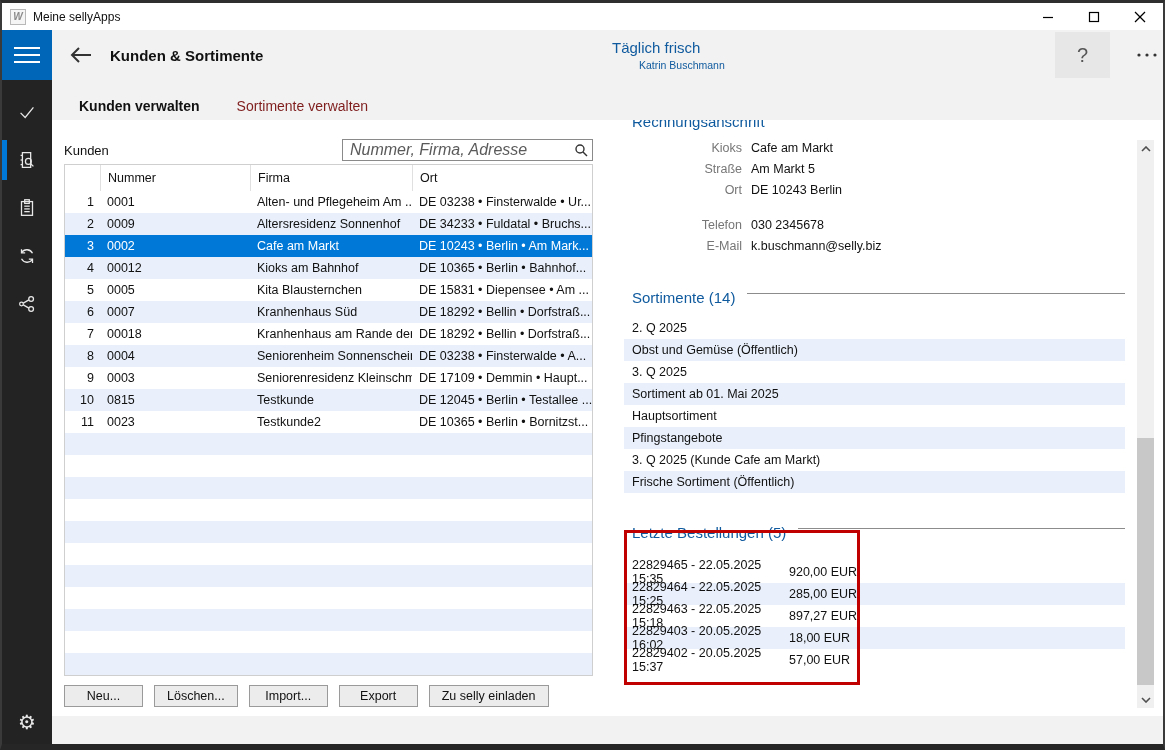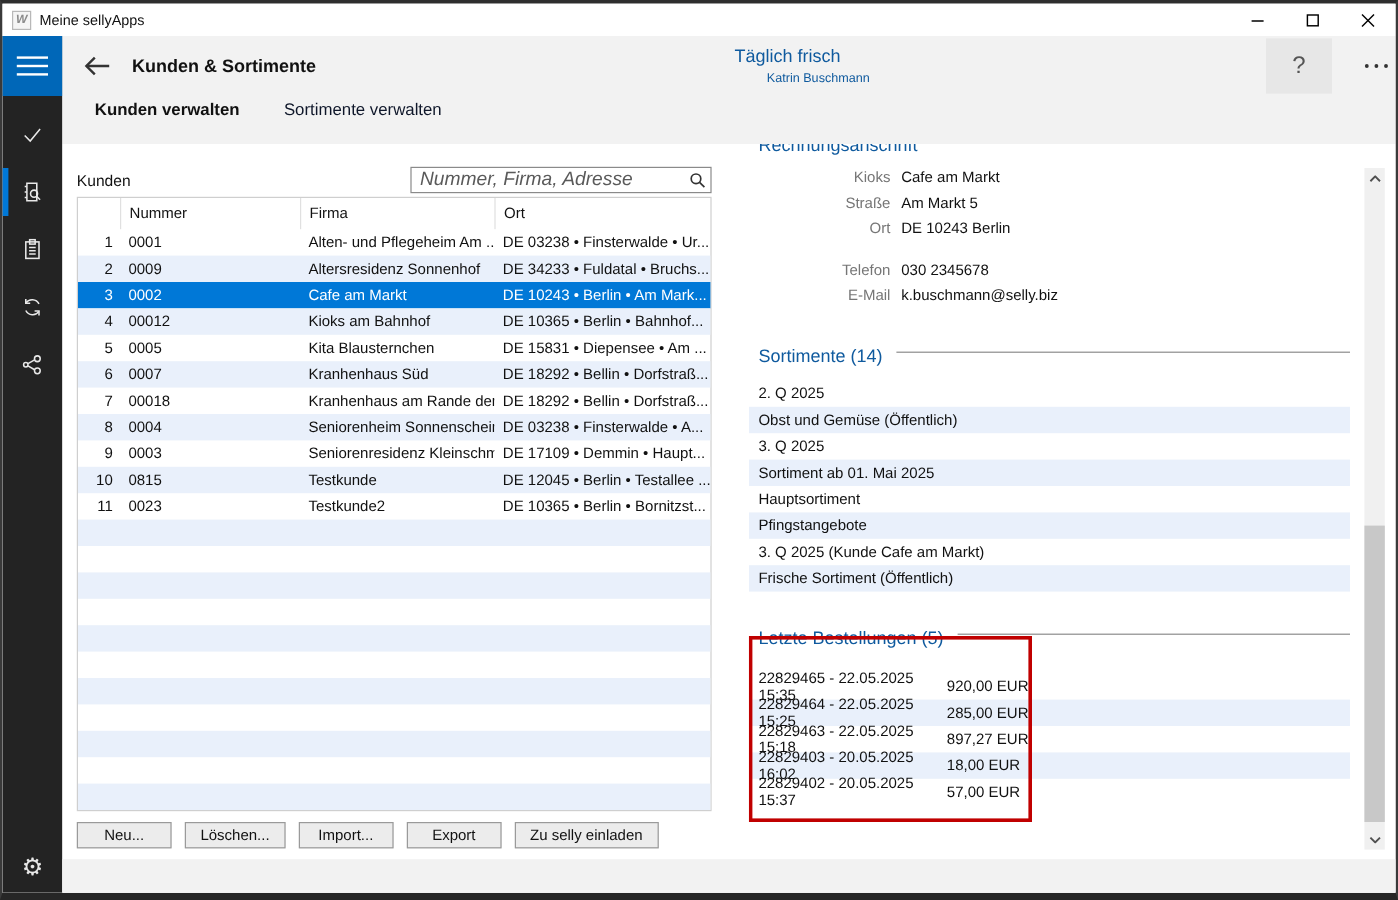--- a/index.html
+++ b/index.html
@@ -35,22 +35,22 @@
   .backbtn { width:34px; height:34px; margin:8px 0 0 12px; display:flex; align-items:center; justify-content:center; }
   .backbtn svg { stroke:#333; stroke-width:2; fill:none; }
   .pagetitle { font-size:15px; font-weight:bold; color:#111; margin:17px 0 0 12px; }
   .company { position:absolute; left:560px; top:9px; }
   .company .cname { font-size:15px; color:#0f5a9e; }
   .company .cuser { font-size:10.5px; color:#0f5a9e; margin-top:3px;margin-left:27px; }
   .helpbtn { position:absolute; left:1003px; top:2px; width:55px; height:46px; background:#e7e7e7;
              display:flex; align-items:center; justify-content:center; font-size:20px; color:#555; font-weight:300; }
   .morebtn { position:absolute; left:1072px; top:2px; width:46px; height:46px; display:flex; align-items:center; justify-content:center; }
   .morebtn svg { fill:#333; }
-  .tabs { display:flex; gap:37px; padding-left:27px; margin-top:3px; }
-  .tab { font-size:14px; color:#0f172a; padding-bottom:6px; }
+  .tabs { display:flex; gap:37px; padding-left:27px; margin-top:18px; }
+  .tab { font-size:14px; color:#7f1d1d; padding-bottom:6px; }
   .tab.active { font-weight:bold; color:#111; }
 
   .content { position:relative; height:624px; background:#fff; }
 
   
   .leftcol { position:absolute; left:12px; top:19px; width:529px; }
   .listhead { display:flex; align-items:center; height:22px; }
   .listlabel { font-size:13px; color:#111; }
   .searchbox { margin-left:auto; width:251px; height:22px; border:1px solid #8a8a8a; background:#fff;
                display:flex; align-items:center; padding:0 4px 0 7px; }

